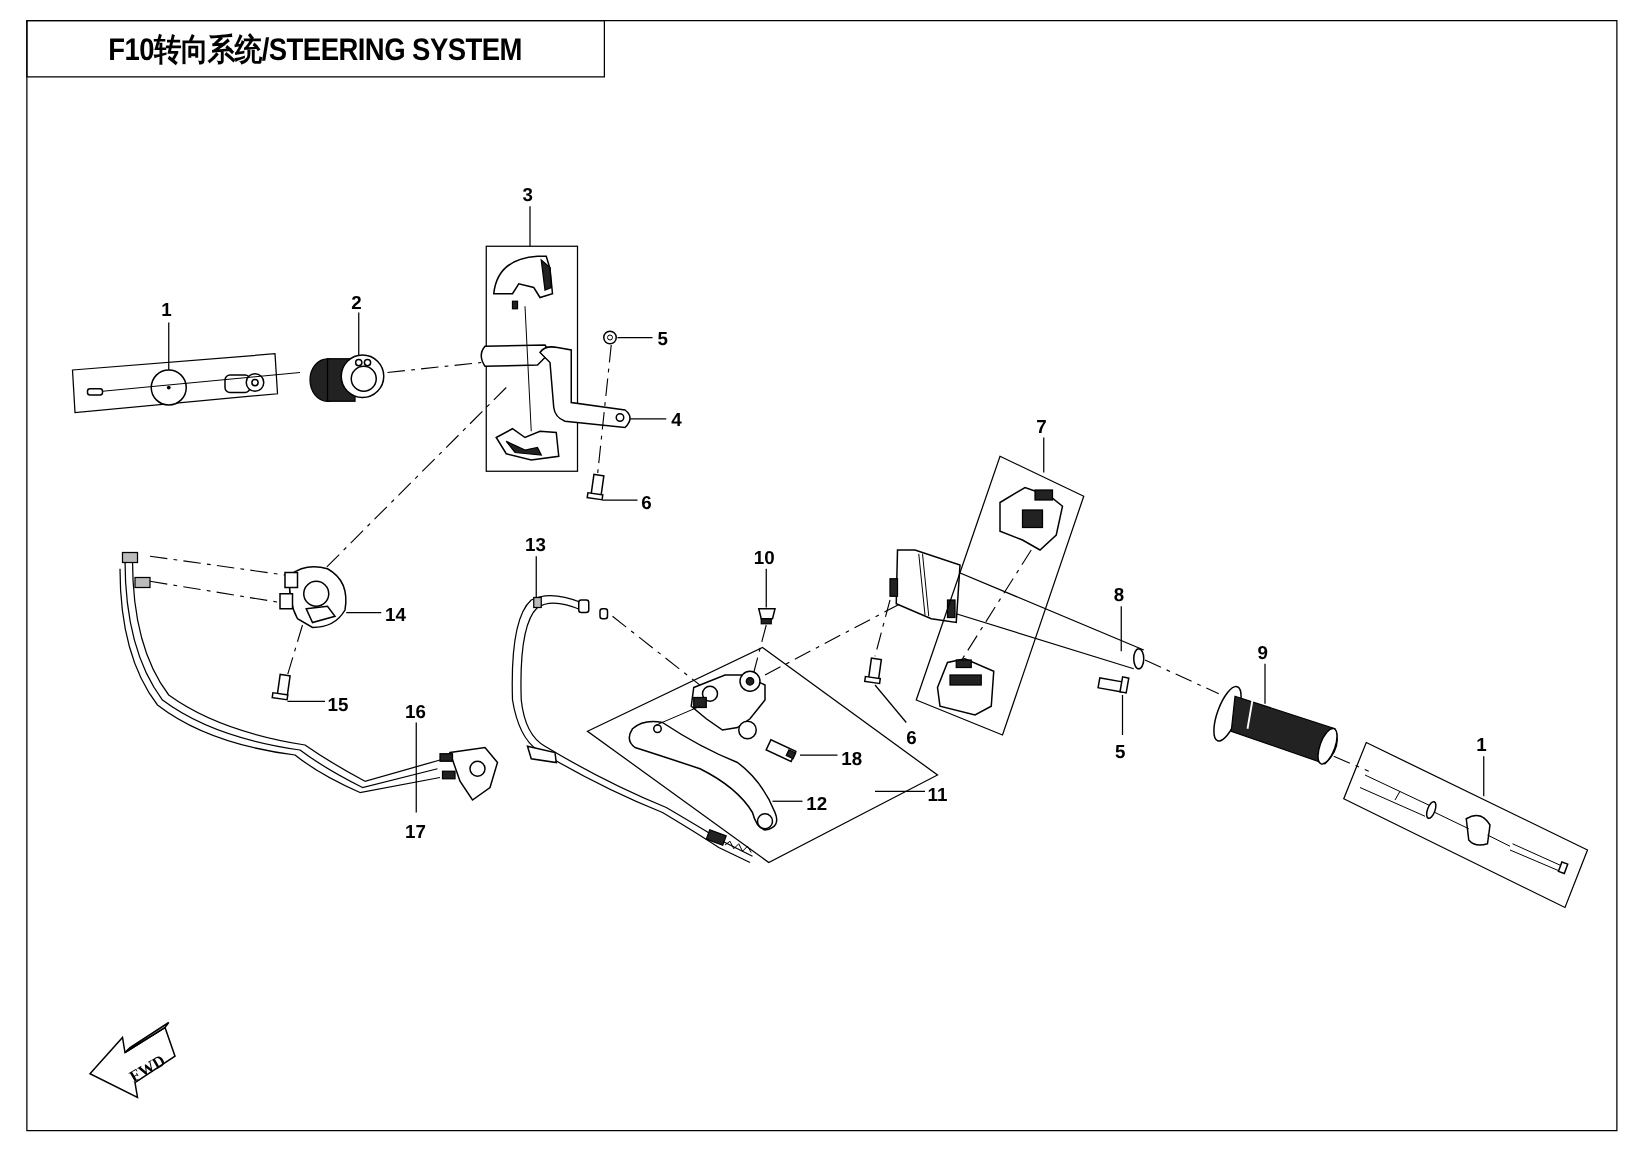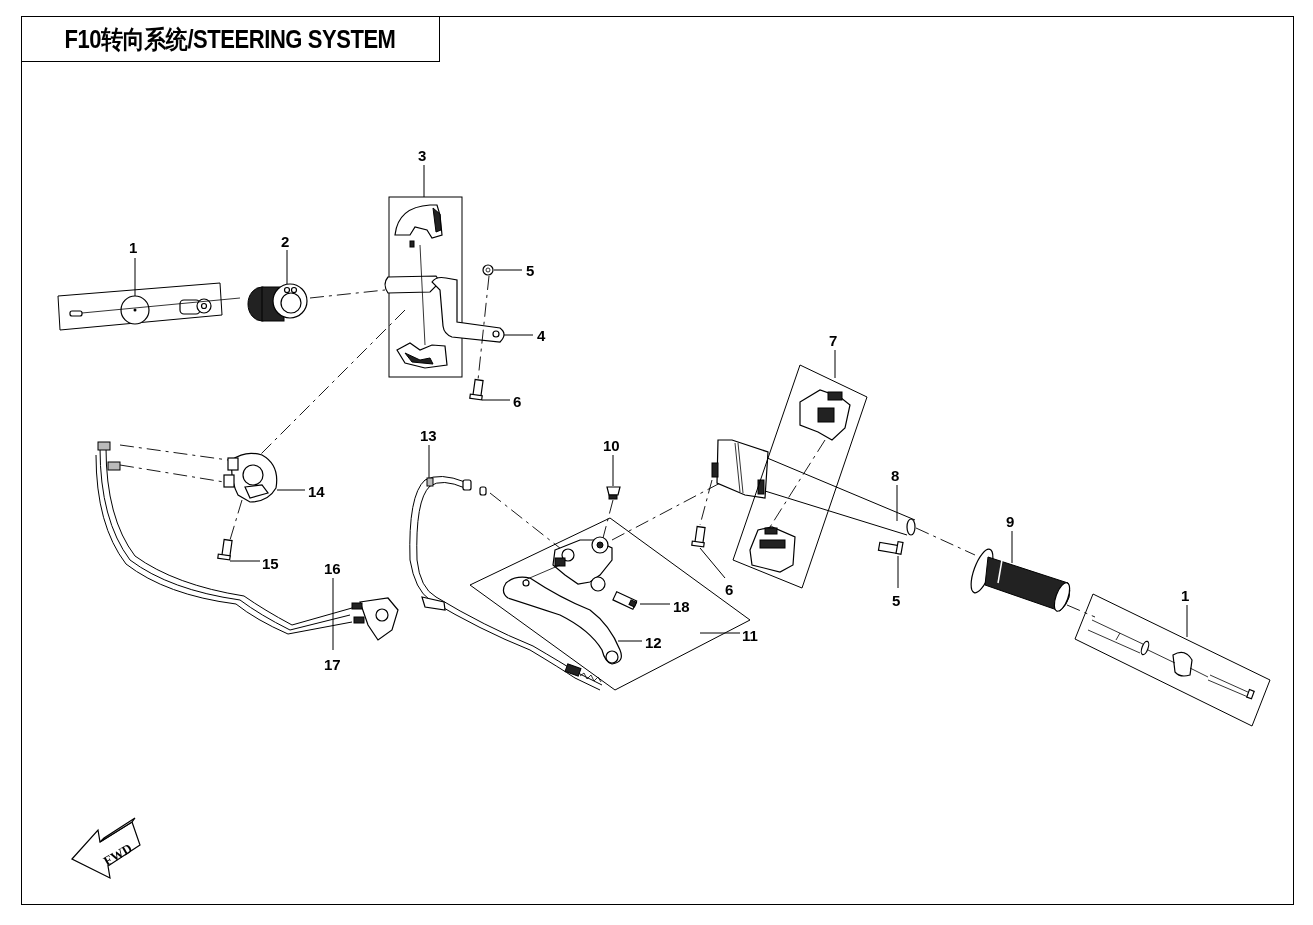--- a/index.html
+++ b/index.html
@@ -1,18 +1,18 @@
 <!DOCTYPE html>
 <html><head>
 <meta charset="utf-8">
 <style>
   html, body { margin: 0; padding: 0; background: #ffffff; }
   body { width: 1313px; height: 925px; position: relative; overflow: hidden; font-family: "Liberation Sans", sans-serif; }
   #frame { position: absolute; left: 21px; top: 16px; width: 1273px; height: 889px; border: 1.5px solid #000; box-sizing: border-box; }
-  #title-box { position: absolute; left: 21px; top: 16px; width: 419px; height: 46px; border: 1.5px solid #000; box-sizing: border-box; display: flex; align-items: center; justify-content: center; }
+  #title-box { position: absolute; left: 21px; top: 16px; width: 463px; height: 46px; border: 1.5px solid #000; box-sizing: border-box; display: flex; align-items: center; justify-content: center; }
   #title-text { font-family: "Liberation Sans", sans-serif; font-size: 25px; font-weight: bold; letter-spacing: -0.5px; transform: scaleX(0.88); color: #000; white-space: nowrap; }
   #diagram { position: absolute; left: 0; top: 0; width: 1313px; height: 925px; }
   .callout { font-family: "Liberation Sans", sans-serif; font-size: 15px; font-weight: bold; fill: #000; }
   .ln { stroke: #000; stroke-width: 1; fill: none; }
   .dash { stroke: #000; stroke-width: 0.9; fill: none; stroke-dasharray: 14 5 3 5; }
   .part { stroke: #000; stroke-width: 1.2; fill: #fff; }
   .dark { stroke: #000; stroke-width: 1; fill: #222; }
   .grey { stroke: #000; stroke-width: 1; fill: #bbb; }
   .thin { stroke: #000; stroke-width: 0.8; fill: none; }
 </style>

